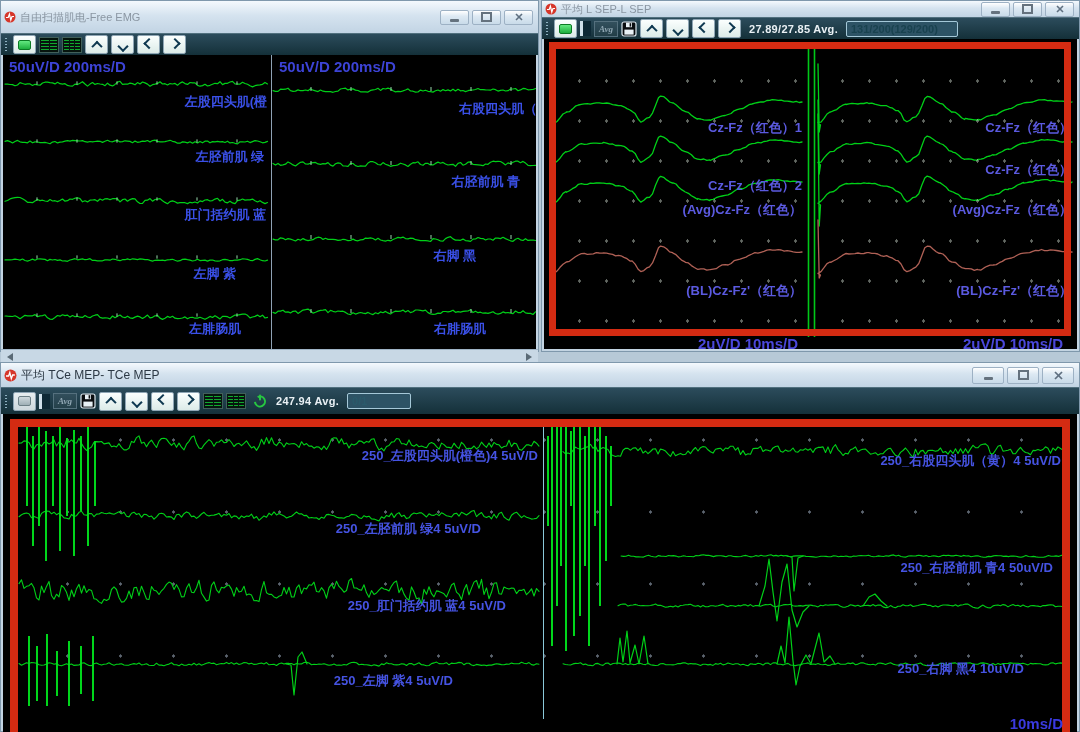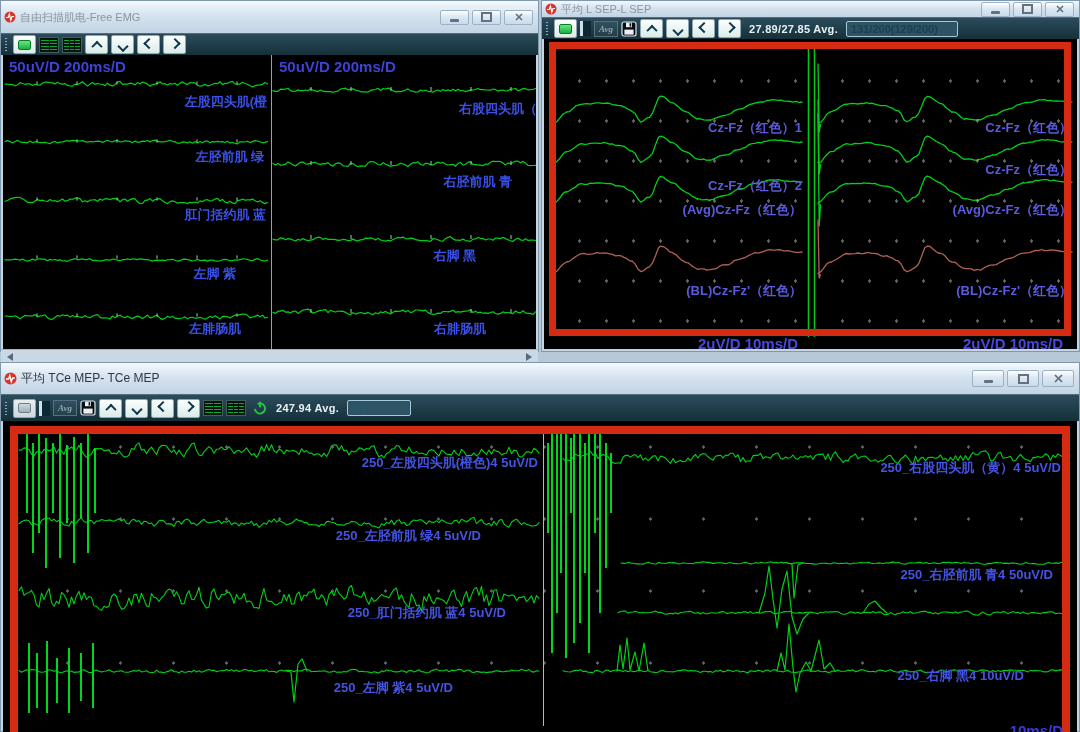--- a/index.html
+++ b/index.html
@@ -134,21 +134,21 @@
            background-image:radial-gradient(rgba(150,215,170,.5) 1px,transparent 1.4px);
            background-size:40px 74px;background-position:18px 71px;"></div>
       <span class="scale" style="left:6px;top:3px;">50uV/D  200ms/D</span>
       <span class="scale" style="left:276px;top:3px;">50uV/D  200ms/D</span>
       <span class="chlbl" style="right:269px;top:38px;">左股四头肌(橙</span>
       <span class="chlbl" style="right:272px;top:93px;">左胫前肌 绿</span>
       <span class="chlbl" style="right:270px;top:151px;">肛门括约肌 蓝</span>
       <span class="chlbl" style="right:300px;top:210px;">左脚 紫</span>
       <span class="chlbl" style="right:295px;top:265px;">左腓肠肌</span>
       <span class="chlbl" style="right:-14px;top:45px;">右股四头肌（黄</span>
-      <span class="chlbl" style="right:24px;top:118px;">右胫前肌 青</span>
+      <span class="chlbl" style="right:16px;top:118px;">右胫前肌 青</span>
       <span class="chlbl" style="right:60px;top:192px;">右脚 黑</span>
       <span class="chlbl" style="right:50px;top:265px;">右腓肠肌</span>
     </div>
     <div class="sbar">
       <span class="sarrL"></span>
       <span class="sarrR"></span>
     </div>
   </div>
 
   <div class="win" style="left:541px;top:0;width:539px;height:352px;">
@@ -228,21 +228,21 @@
       <span class="chlbl sep" style="right:5px;top:122px;">Cz-Fz（红色）</span>
       <span class="chlbl sep" style="right:5px;top:162px;">(Avg)Cz-Fz（红色）</span>
       <span class="chlbl sep" style="right:5px;top:243px;">(BL)Cz-Fz'（红色）</span>
       <span class="scale" style="right:279px;top:296px;color:#4a48dc;">2uV/D  10ms/D</span>
       <span class="scale" style="right:14px;top:296px;color:#4a48dc;">2uV/D  10ms/D</span>
       <div class="redframe" style="left:5px;top:3px;right:6px;bottom:13px;"></div>
     </div>
   </div>
 
   <div class="win" style="left:0;top:362px;width:1080px;height:370px;">
-    <div class="tbar" style="height:31px;">
+    <div class="tbar" style="height:24px;">
       <svg width="13" height="13">
         <circle cx="6.5" cy="6.5" r="6" fill="#d6362a"></circle>
         <polyline points="2,7 4.6,7 5.8,3.6 7.3,9.8 8.6,6 10.8,6" fill="none" stroke="#fff" stroke-width="1.3"></polyline>
       </svg>
       <span class="ttl dark">平均 TCe MEP- TCe MEP</span>
       <span class="winbtns">
         <span class="wbtn big">
             <span class="gmin"></span>
           </span>
         <span class="wbtn big">

